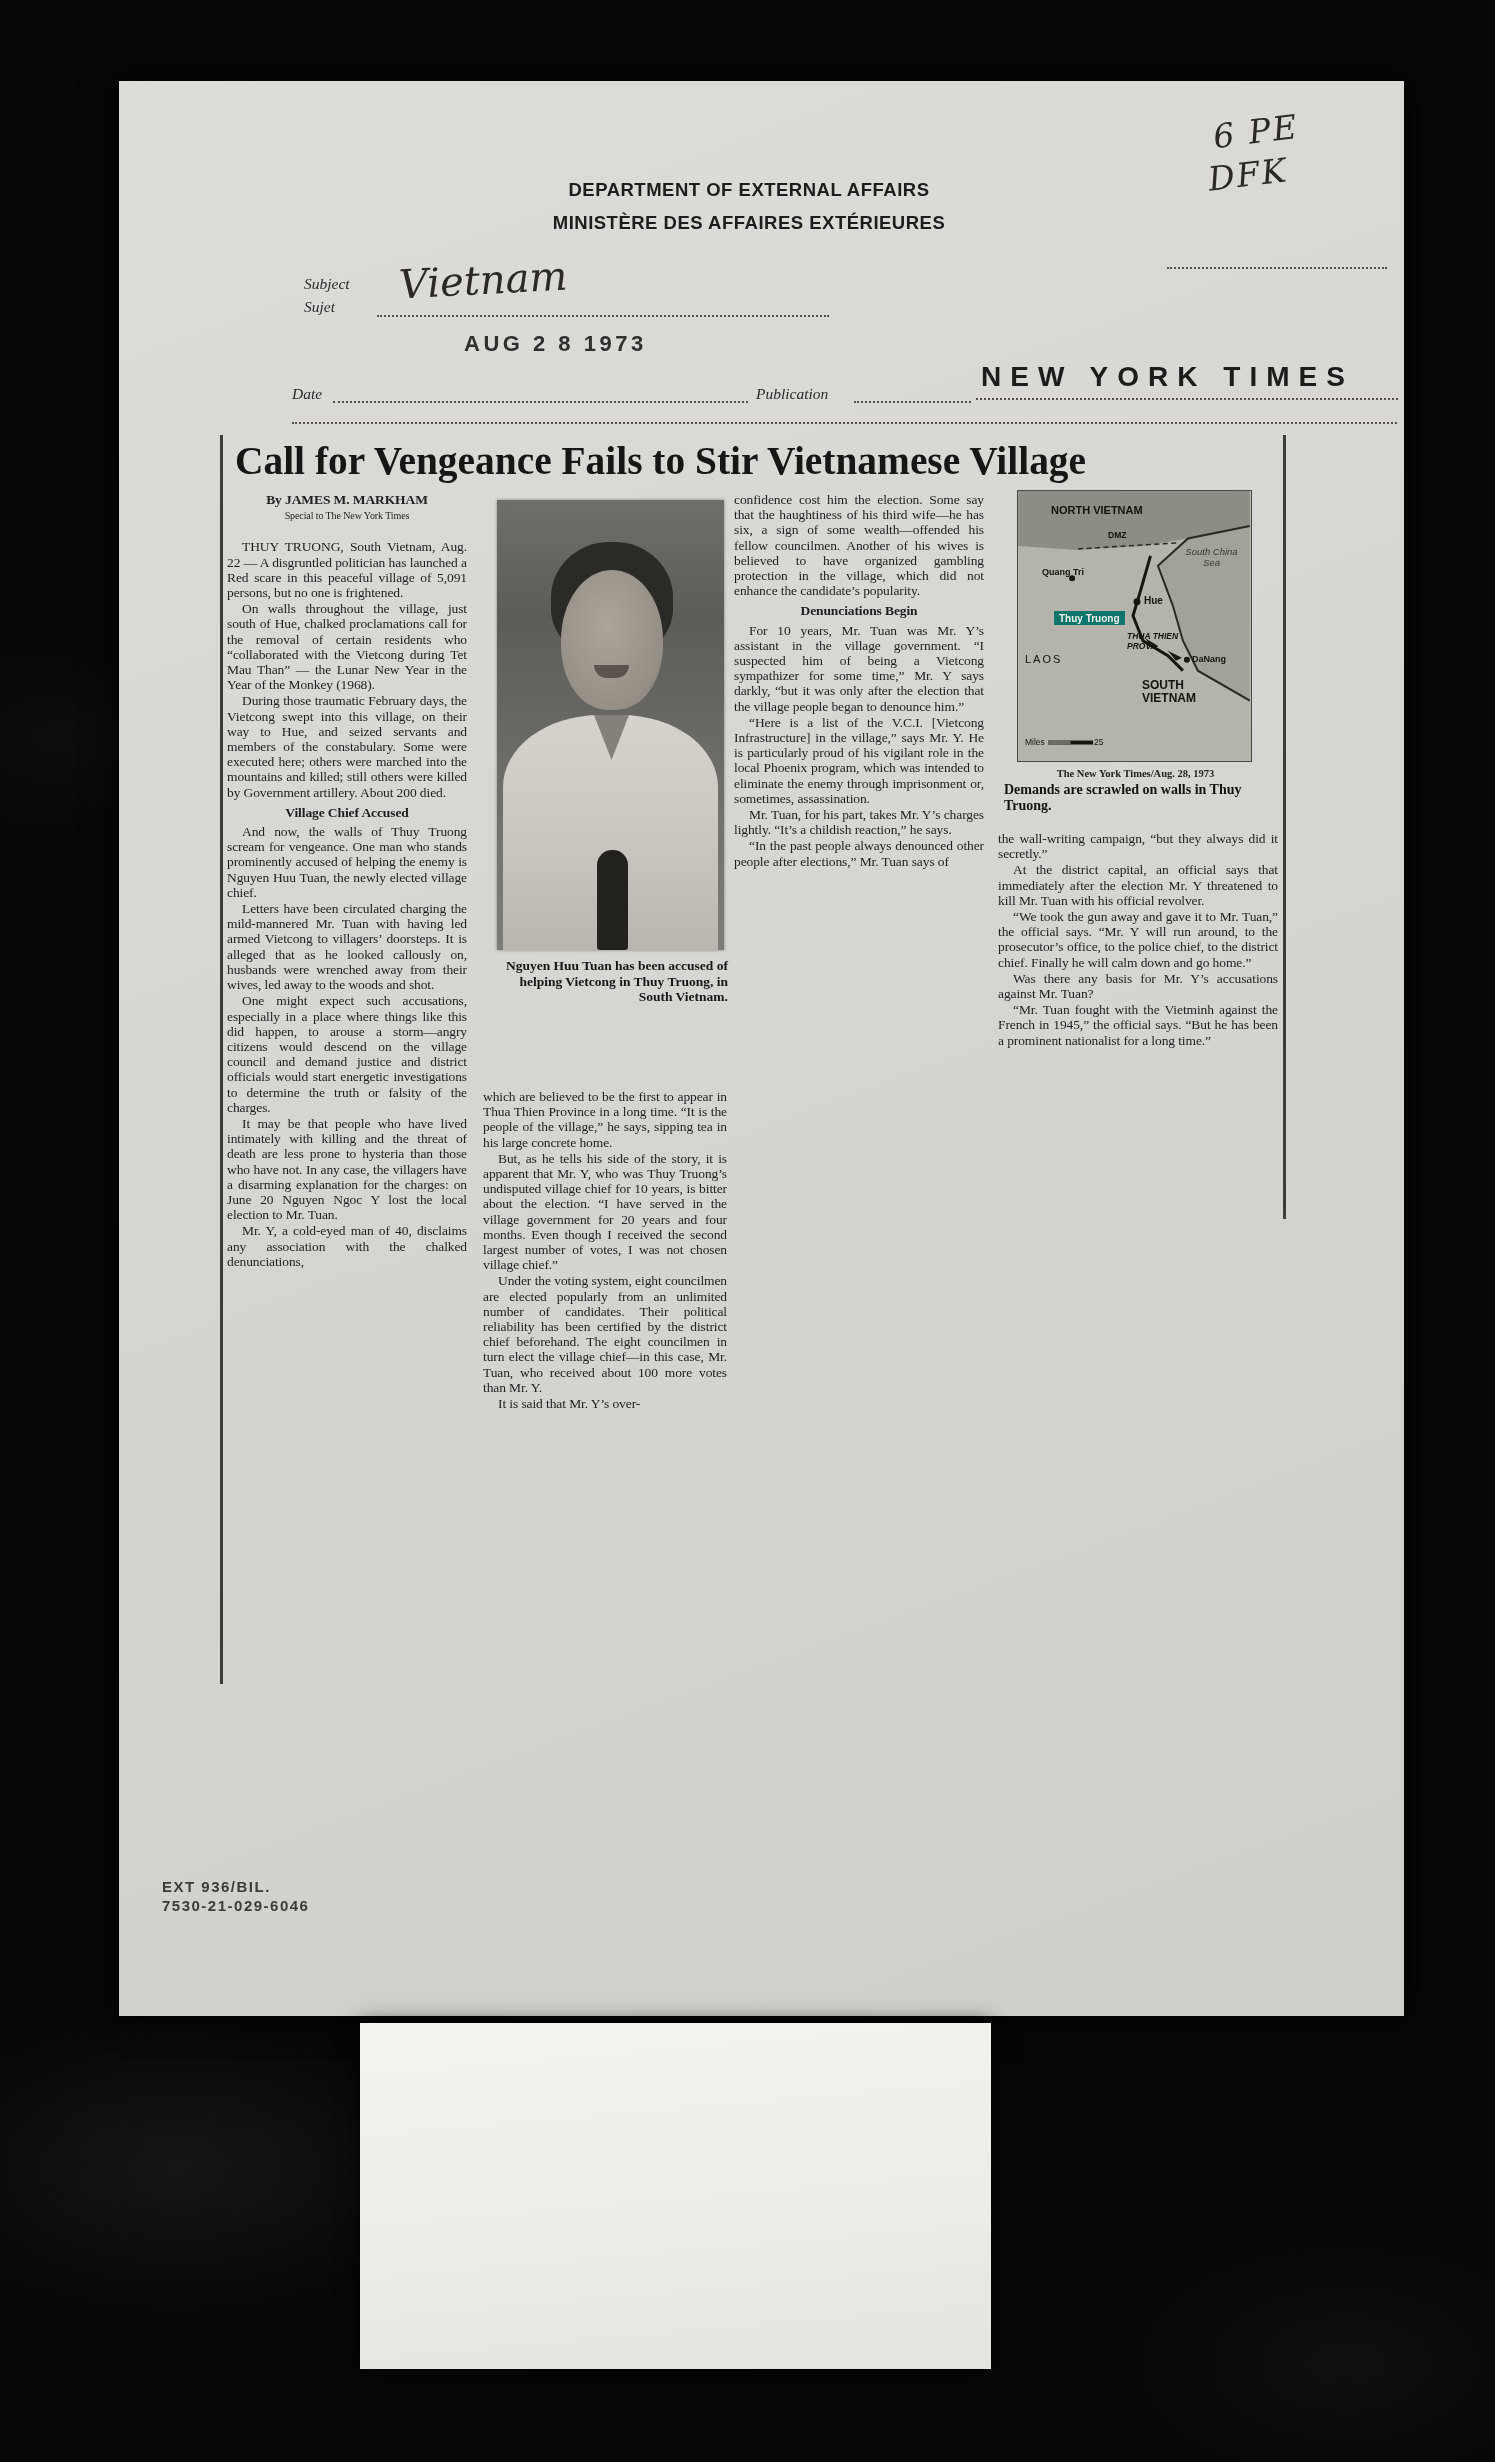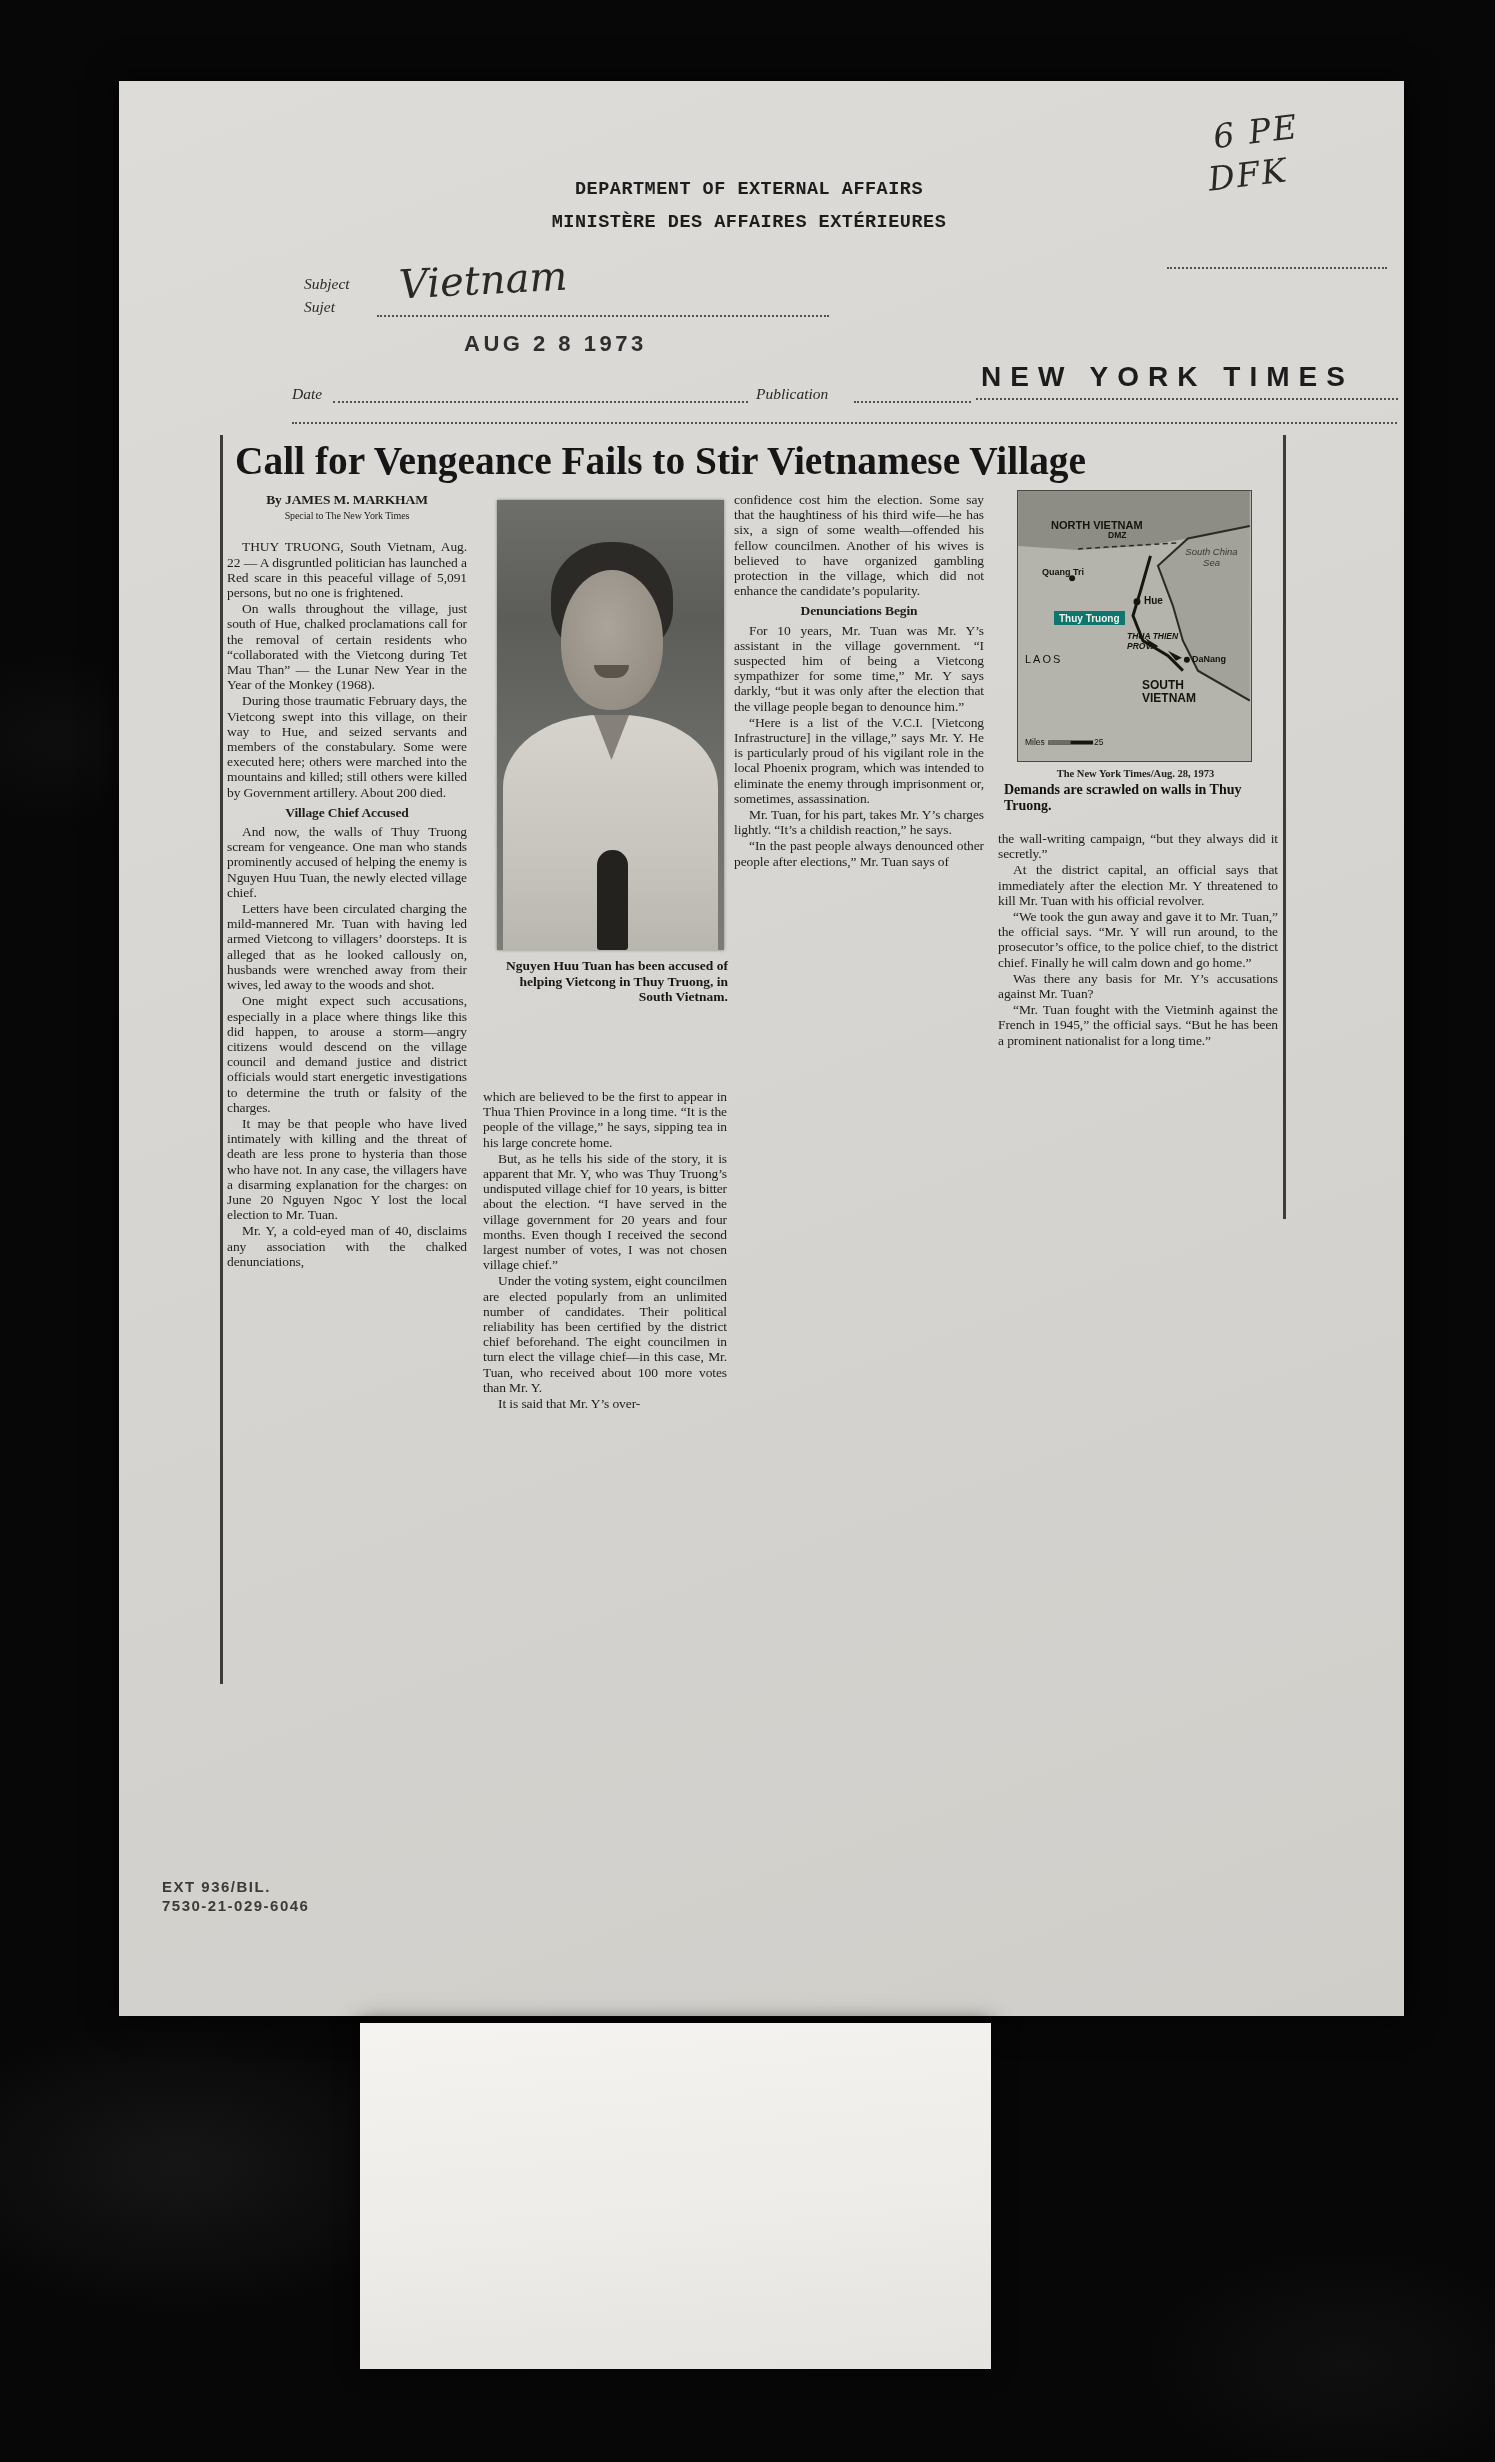--- a/index.html
+++ b/index.html
@@ -21,21 +21,21 @@
     box-shadow:0 0 30px rgba(0,0,0,.8);
   }
   #note{
     position:absolute;left:360px;top:2023px;width:631px;height:346px;
     background:linear-gradient(175deg,#f4f3ef 0%,#ecebe7 60%,#e4e3df 100%);
     box-shadow:0 0 20px rgba(0,0,0,.7);
   }
   
   .dept{
     position:absolute;left:415px;width:430px;text-align:center;
-    font-family:Liberation Mono, monospace;font-weight:bold;
+    font-family:Liberation Sans, sans-serif;font-weight:bold;
     font-size:18.5px;color:#1d1d1d;letter-spacing:0.5px;
   }
   .handwriting{
     font-family:"DejaVu Serif",serif;font-style:italic;color:#2c2925;
   }
   .annot{position:absolute;font-size:33px;transform:rotate(-7deg);letter-spacing:2px;}
   .lbl{
     position:absolute;font-style:italic;font-size:15.5px;color:#2a2a2a;
     font-family:"Liberation Serif",serif;
   }
@@ -183,21 +183,21 @@
       <line x1="120" y1="116" x2="320" y2="104" stroke="#2a2a25" stroke-width="3" stroke-dasharray="10,7"></line>
       <path d="M265,130 L245,200 L230,250 L250,300 L300,330 L330,360" fill="none" stroke="#16160f" stroke-width="6"></path>
       <circle cx="108" cy="175" r="6" fill="#16160f"></circle>
       <circle cx="238" cy="222" r="7" fill="#16160f"></circle>
       <circle cx="338" cy="338" r="6" fill="#16160f"></circle>
       <path d="M300,320 l28,14 l-12,6 z" fill="#16160f"></path>
       <path d="M255,295 l26,16 l-13,5 z" fill="#16160f"></path>
       <rect x="60" y="500" width="90" height="8" fill="#16160f"></rect>
       <rect x="60" y="500" width="45" height="8" fill="#6d6d66"></rect>
     </svg>
-    <span class="map-label" style="left:33px;top:28px;font-weight:bold;font-size:11px;">NORTH VIETNAM</span>
+    <span class="map-label" style="left:33px;top:13px;font-weight:bold;font-size:11px;">NORTH VIETNAM</span>
     <span class="map-label" style="left:90px;top:39px;font-weight:bold;font-size:8.5px;">DMZ</span>
     <span class="map-label" style="left:166px;top:55px;font-style:italic;font-size:9.5px;color:#3a3a33;white-space:normal;width:55px;text-align:center;">South China Sea</span>
     <span class="map-label" style="left:24px;top:76px;font-size:9px;font-weight:bold;">Quang Tri</span>
     <span class="map-label" style="left:126px;top:104px;font-weight:bold;font-size:10px;">Hue</span>
     <span class="map-label" style="left:36px;top:120px;background:#0f766e;color:#f2f2ec;font-weight:bold;font-size:10px;padding:1.5px 5px;">Thuy Truong</span>
     <span class="map-label" style="left:109px;top:140px;font-style:italic;font-weight:bold;font-size:8.5px;white-space:normal;width:55px;">THUA THIEN PROV.</span>
     <span class="map-label" style="left:7px;top:162px;font-size:11px;letter-spacing:2px;">LAOS</span>
     <span class="map-label" style="left:174px;top:163px;font-weight:bold;font-size:9px;">DaNang</span>
     <span class="map-label" style="left:124px;top:188px;font-weight:bold;font-size:12px;white-space:normal;width:75px;line-height:13px;">SOUTH VIETNAM</span>
     <span class="map-label" style="left:7px;top:246px;font-size:8.5px;">Miles</span>

